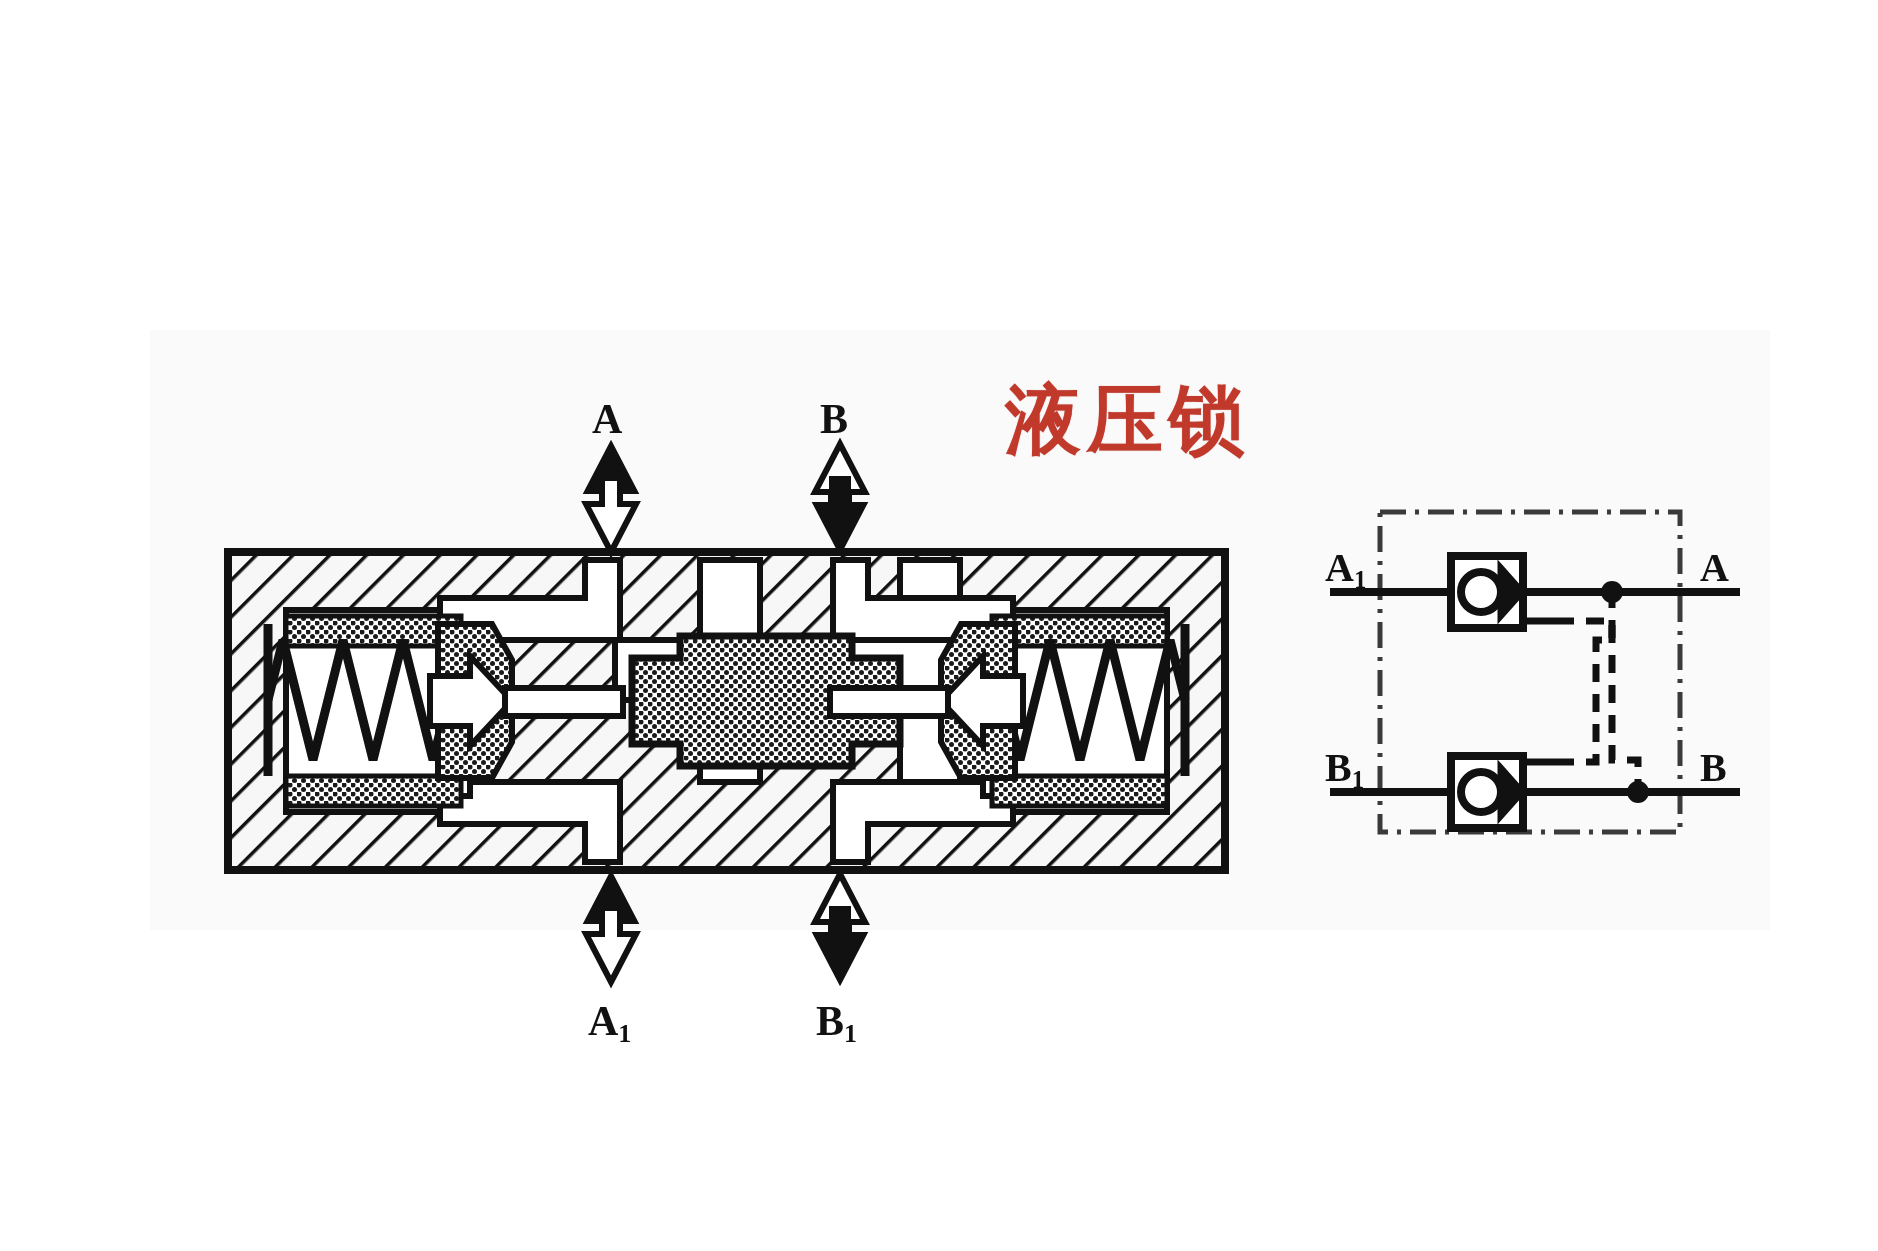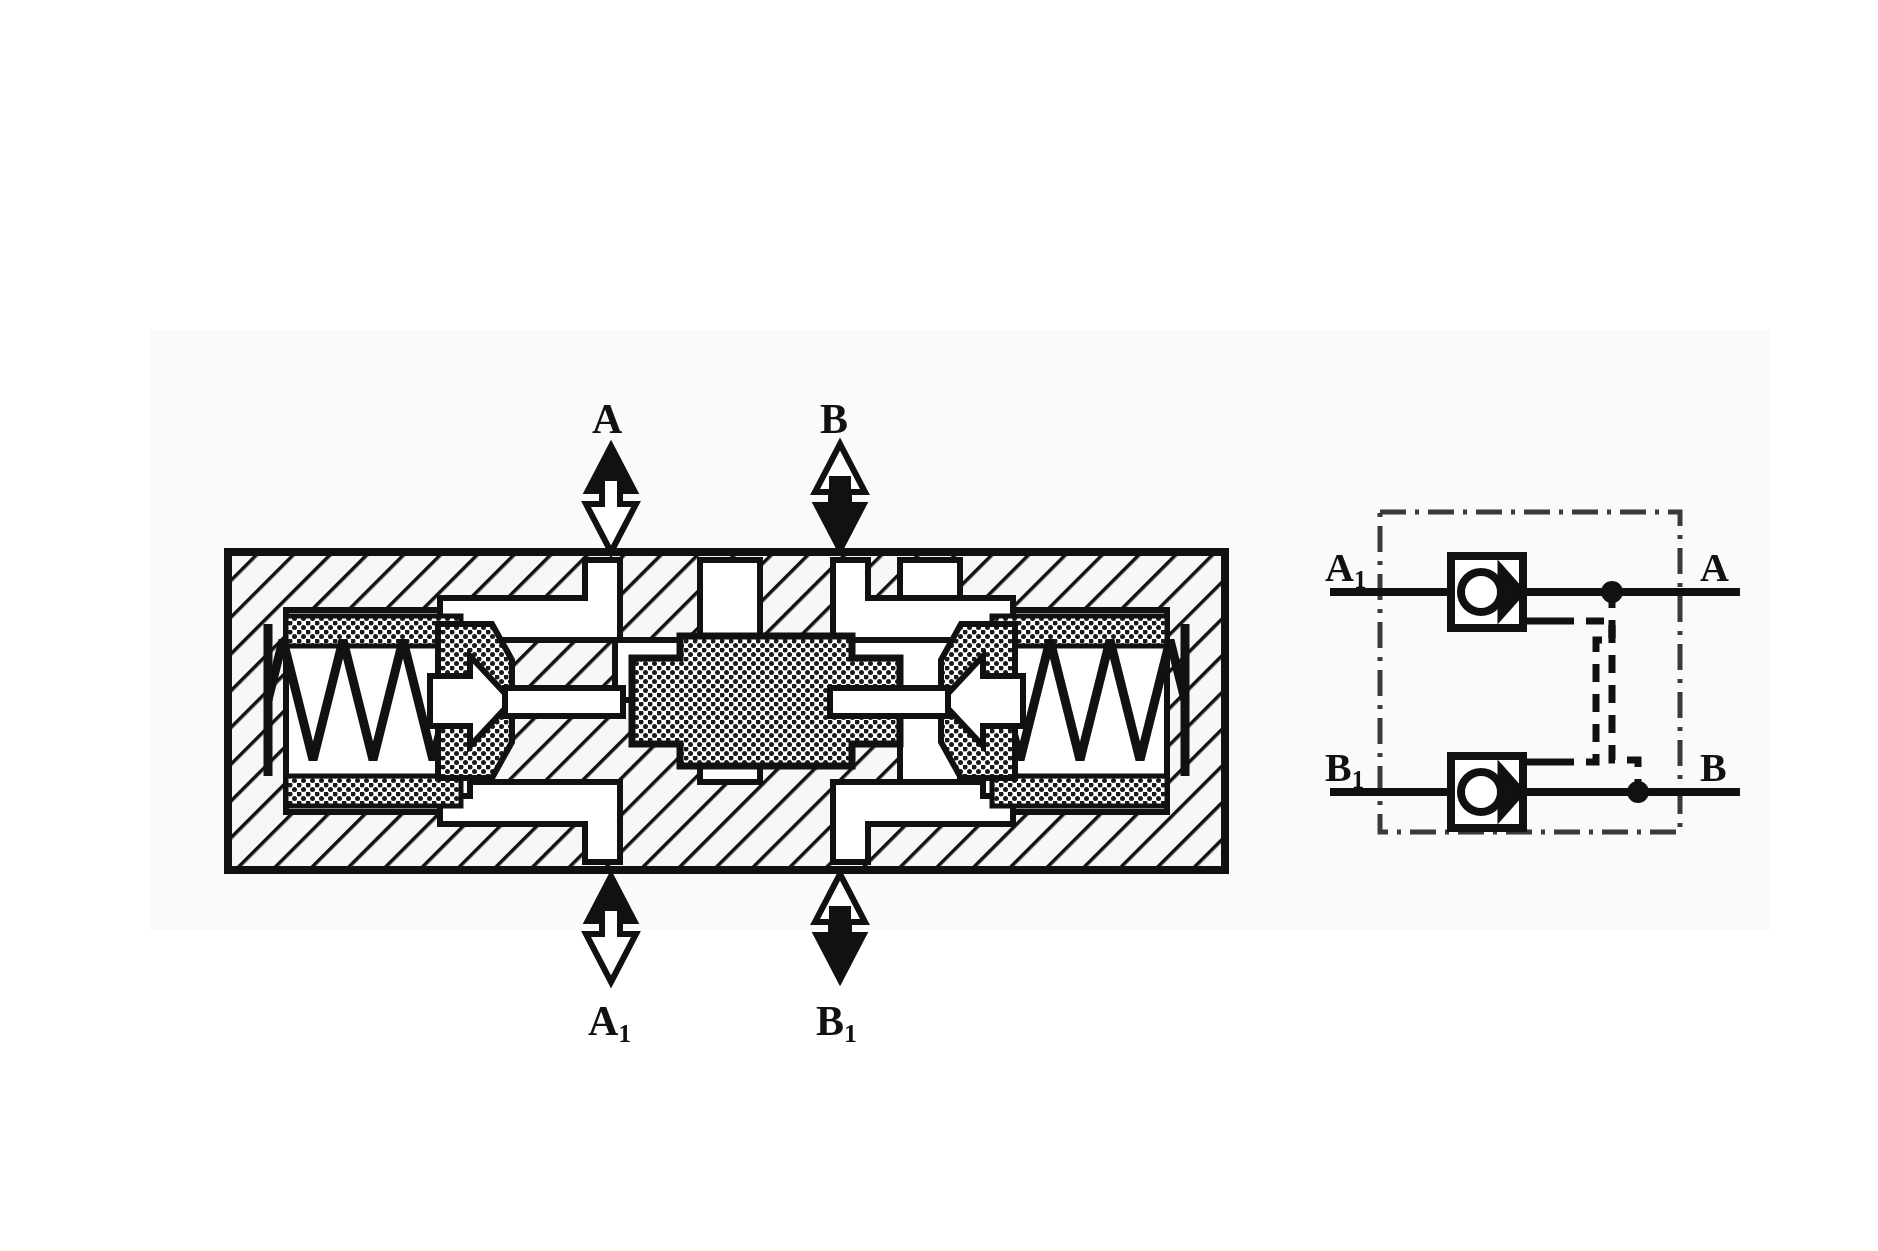--- a/index.html
+++ b/index.html
@@ -161,20 +161,21 @@
 
       <polyline points="1556,621 1612,621 1612,760 1638,760 1638,792" fill="none" stroke="#111111" stroke-width="7" stroke-dasharray="18 12"></polyline>
 
       <polyline points="1556,762 1596,762 1596,640 1612,640 1612,592" fill="none" stroke="#111111" stroke-width="7" stroke-dasharray="18 12"></polyline>
 
       <circle cx="1612" cy="592" r="11" fill="#111111"></circle>
       <circle cx="1638" cy="792" r="11" fill="#111111"></circle>
     </g>
   </svg>
 
+  <div class="title-cn">液压锁</div>
 
   <div class="lbl port" style="left:592px;top:398px;"><span>A</span></div>
 
   <div class="lbl port" style="left:820px;top:398px;"><span>B</span></div>
 
   <div class="lbl port" style="left:588px;top:1000px;"><span>A</span><sub>1</sub></div>
 
   <div class="lbl port" style="left:816px;top:1000px;"><span>B</span><sub>1</sub></div>
 
   <div class="lbl sch" style="left:1325px;top:548px;"><span>A</span><sub>1</sub></div>

